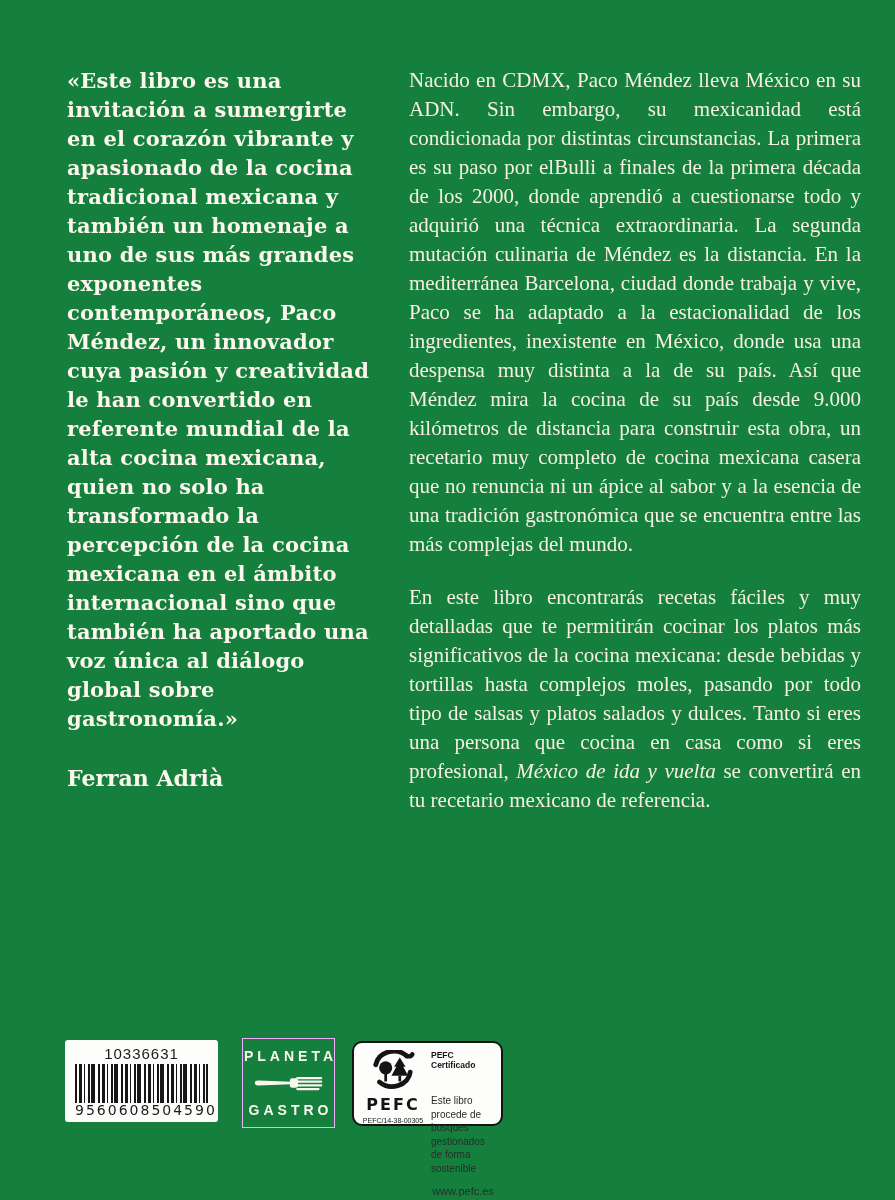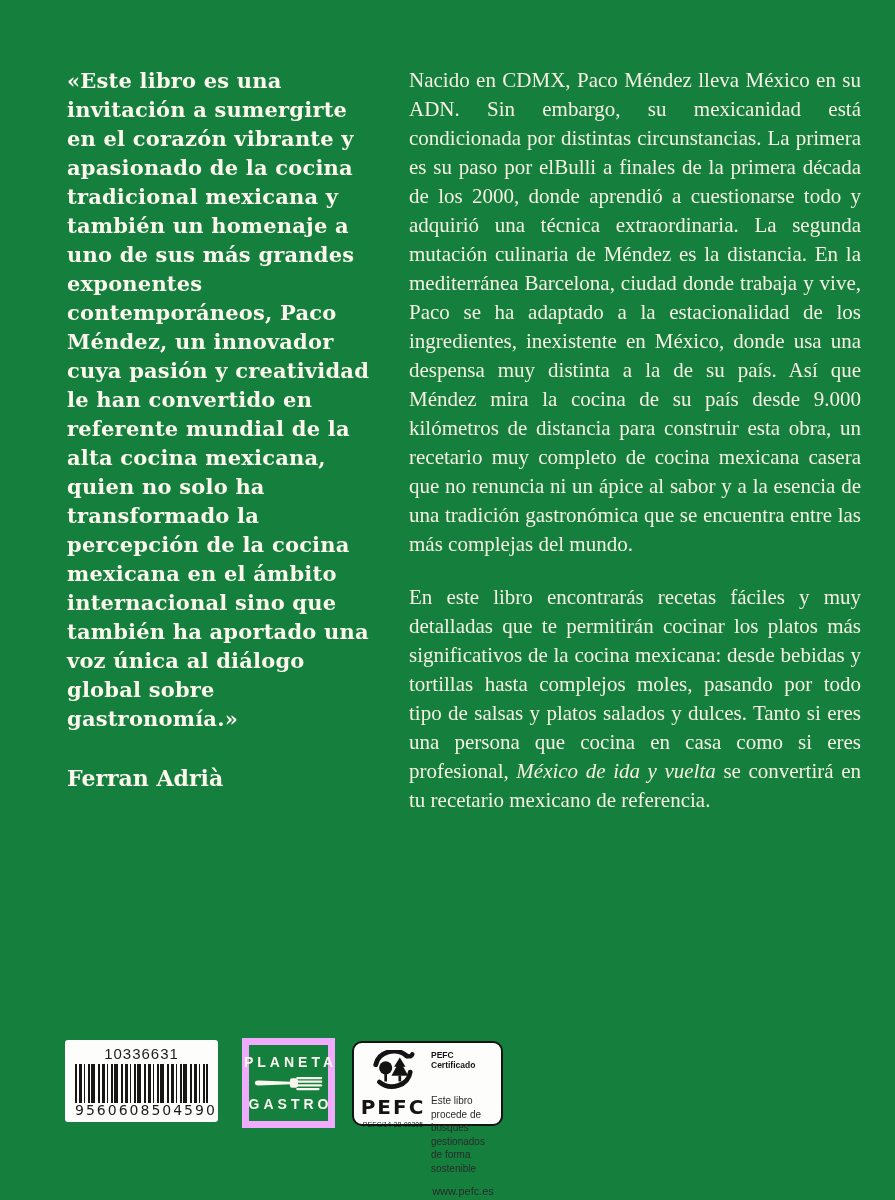--- a/index.html
+++ b/index.html
@@ -99,21 +99,21 @@
     justify-content: space-between;
     margin-top: -1px;
   }
   .barcode-isbn span { letter-spacing: 2px; }
 
   
   .planeta-box {
     position: absolute;
     left: 242px; top: 2px;
     width: 93px; height: 90px;
-    border: 7px solid #f0abfc;
+    border: 1px solid #f0abfc;
     display: flex;
     flex-direction: column;
     align-items: center;
     justify-content: space-between;
     padding: 9px 4px;
   }
   .planeta-word {
     font-family: "Liberation Sans", sans-serif;
     font-weight: bold;
     font-size: 14px;
@@ -137,21 +137,21 @@
   }
   .pefc-left {
     width: 62px;
     display: flex;
     flex-direction: column;
     align-items: center;
   }
   .pefc-logo-text {
     font-family: "DejaVu Sans", sans-serif;
     font-weight: bold;
-    font-size: 20px;
+    font-size: 16px;
     letter-spacing: 2px;
     color: #141414;
     line-height: 1;
     margin-top: 1px;
   }
   .pefc-license {
     font-family: "Liberation Sans", sans-serif;
     font-size: 7px;
     color: #141414;
     margin-top: 4px;

